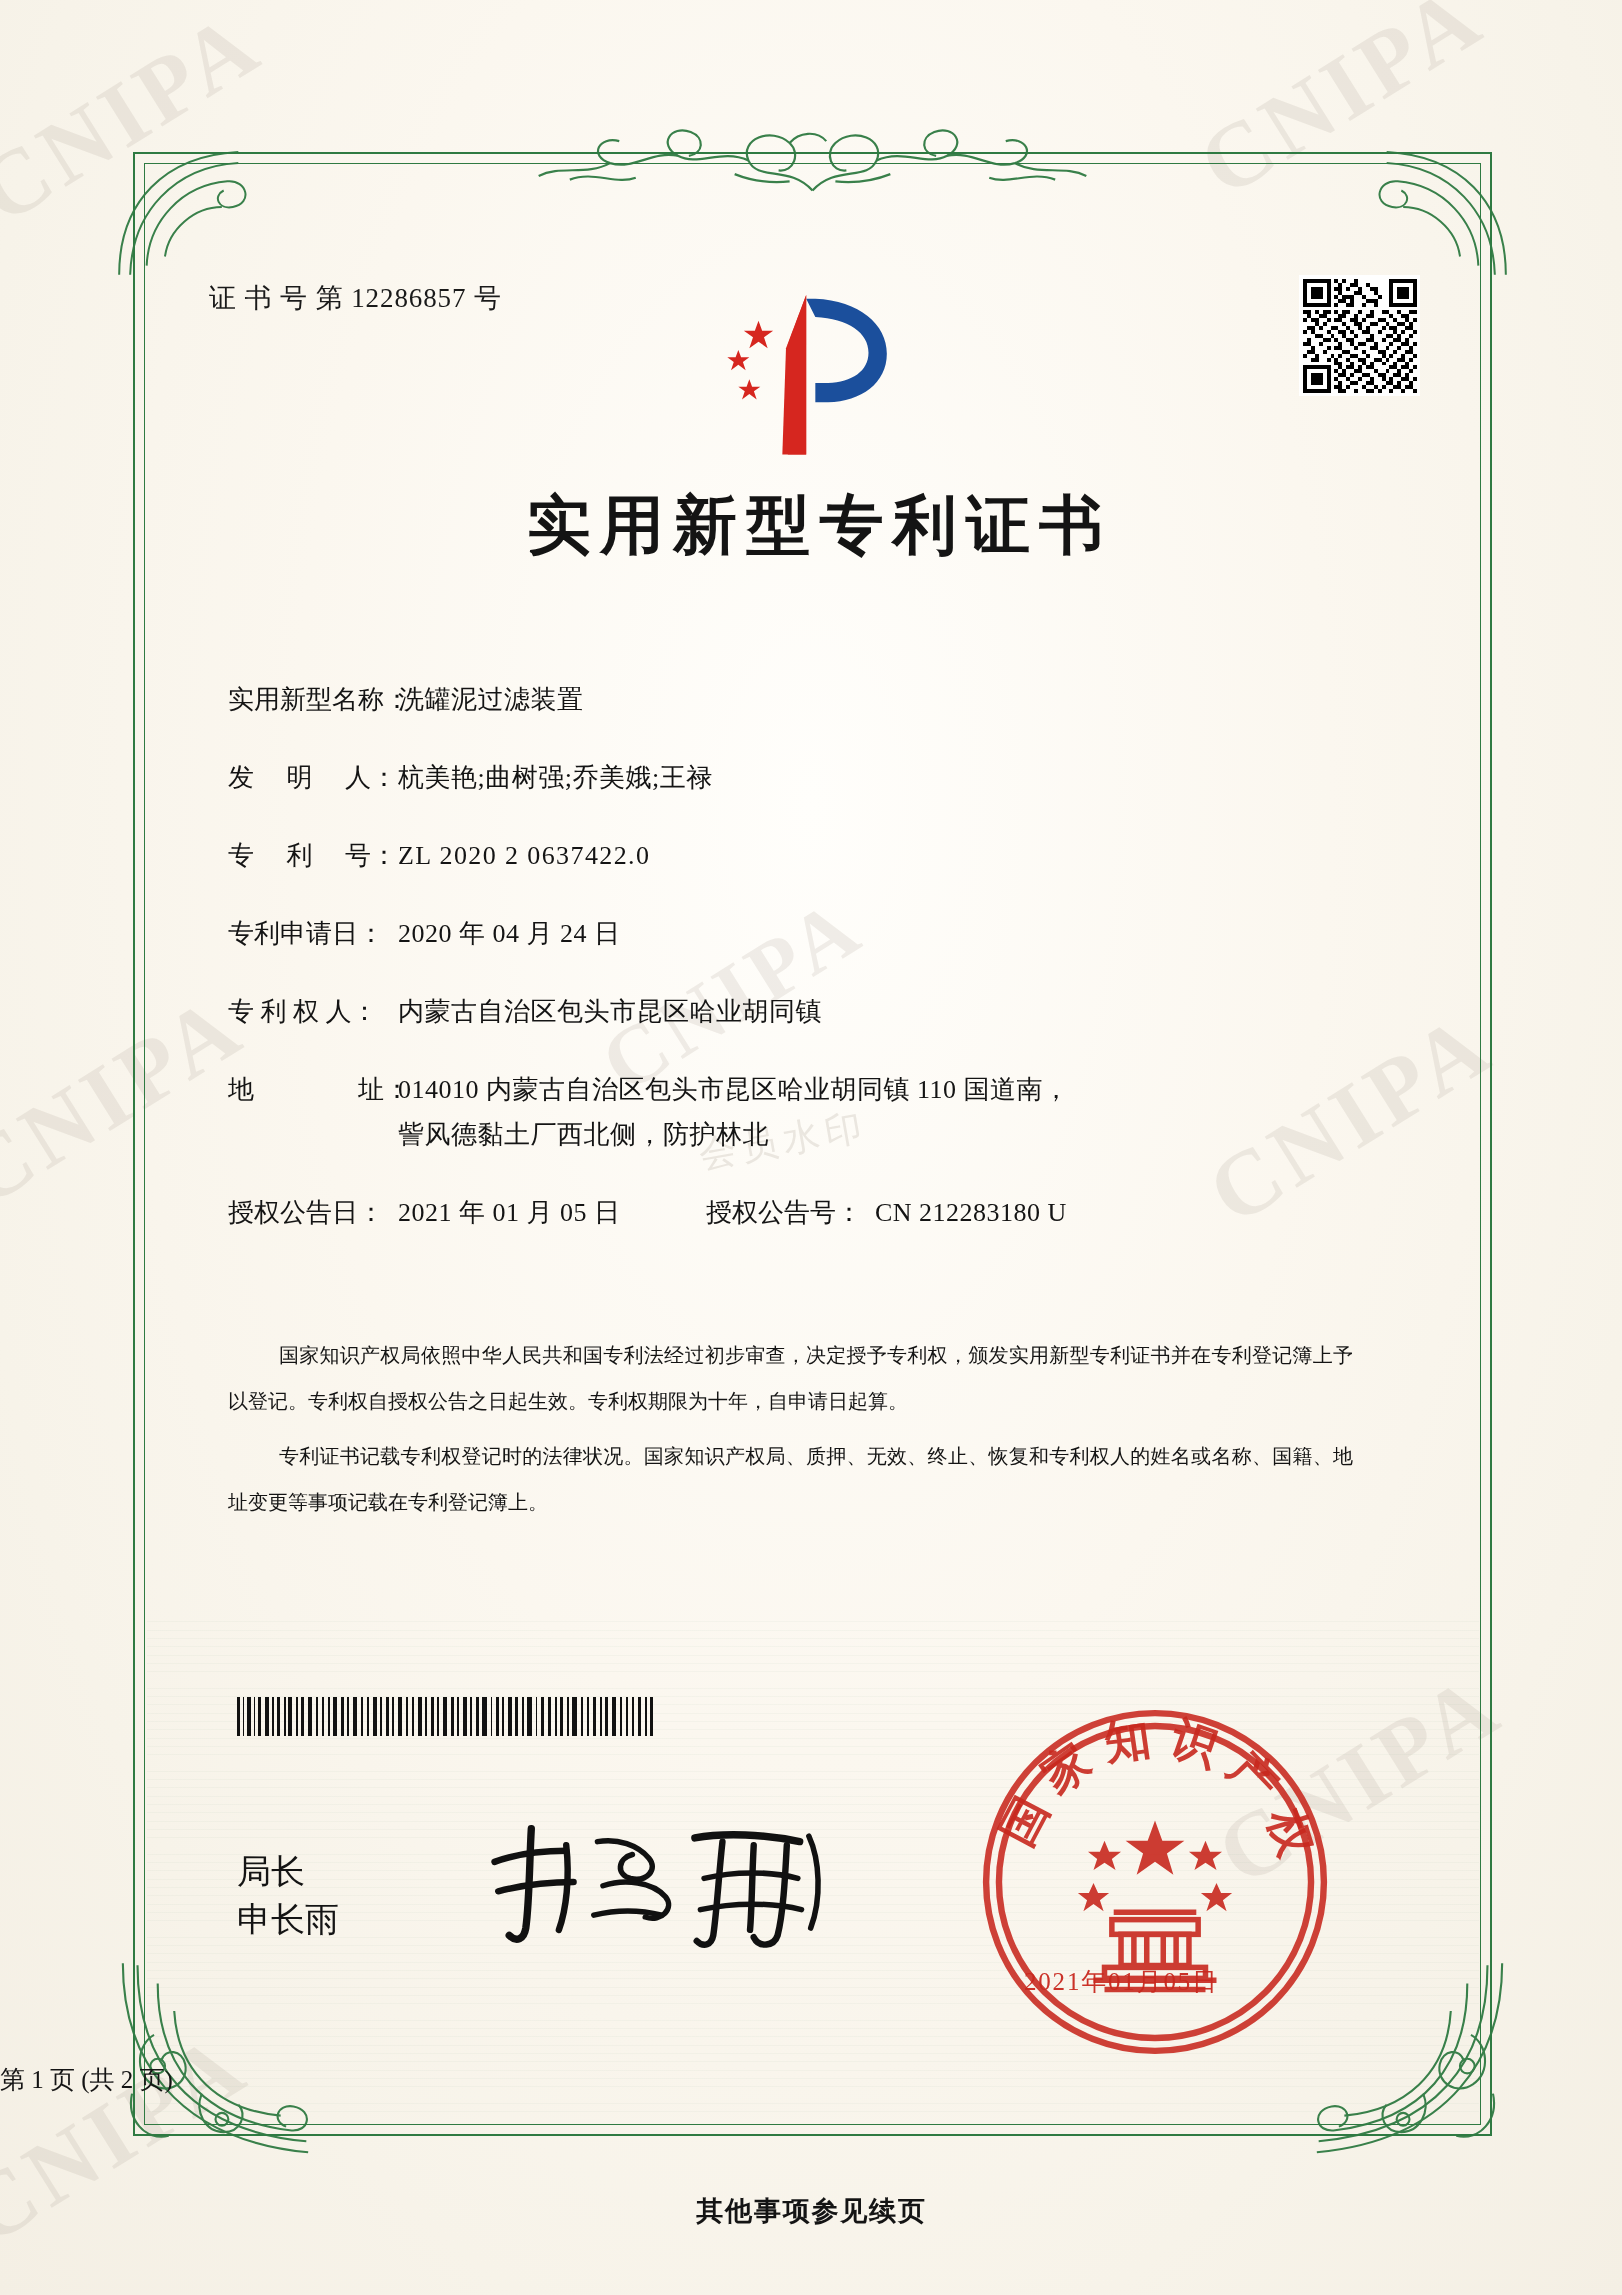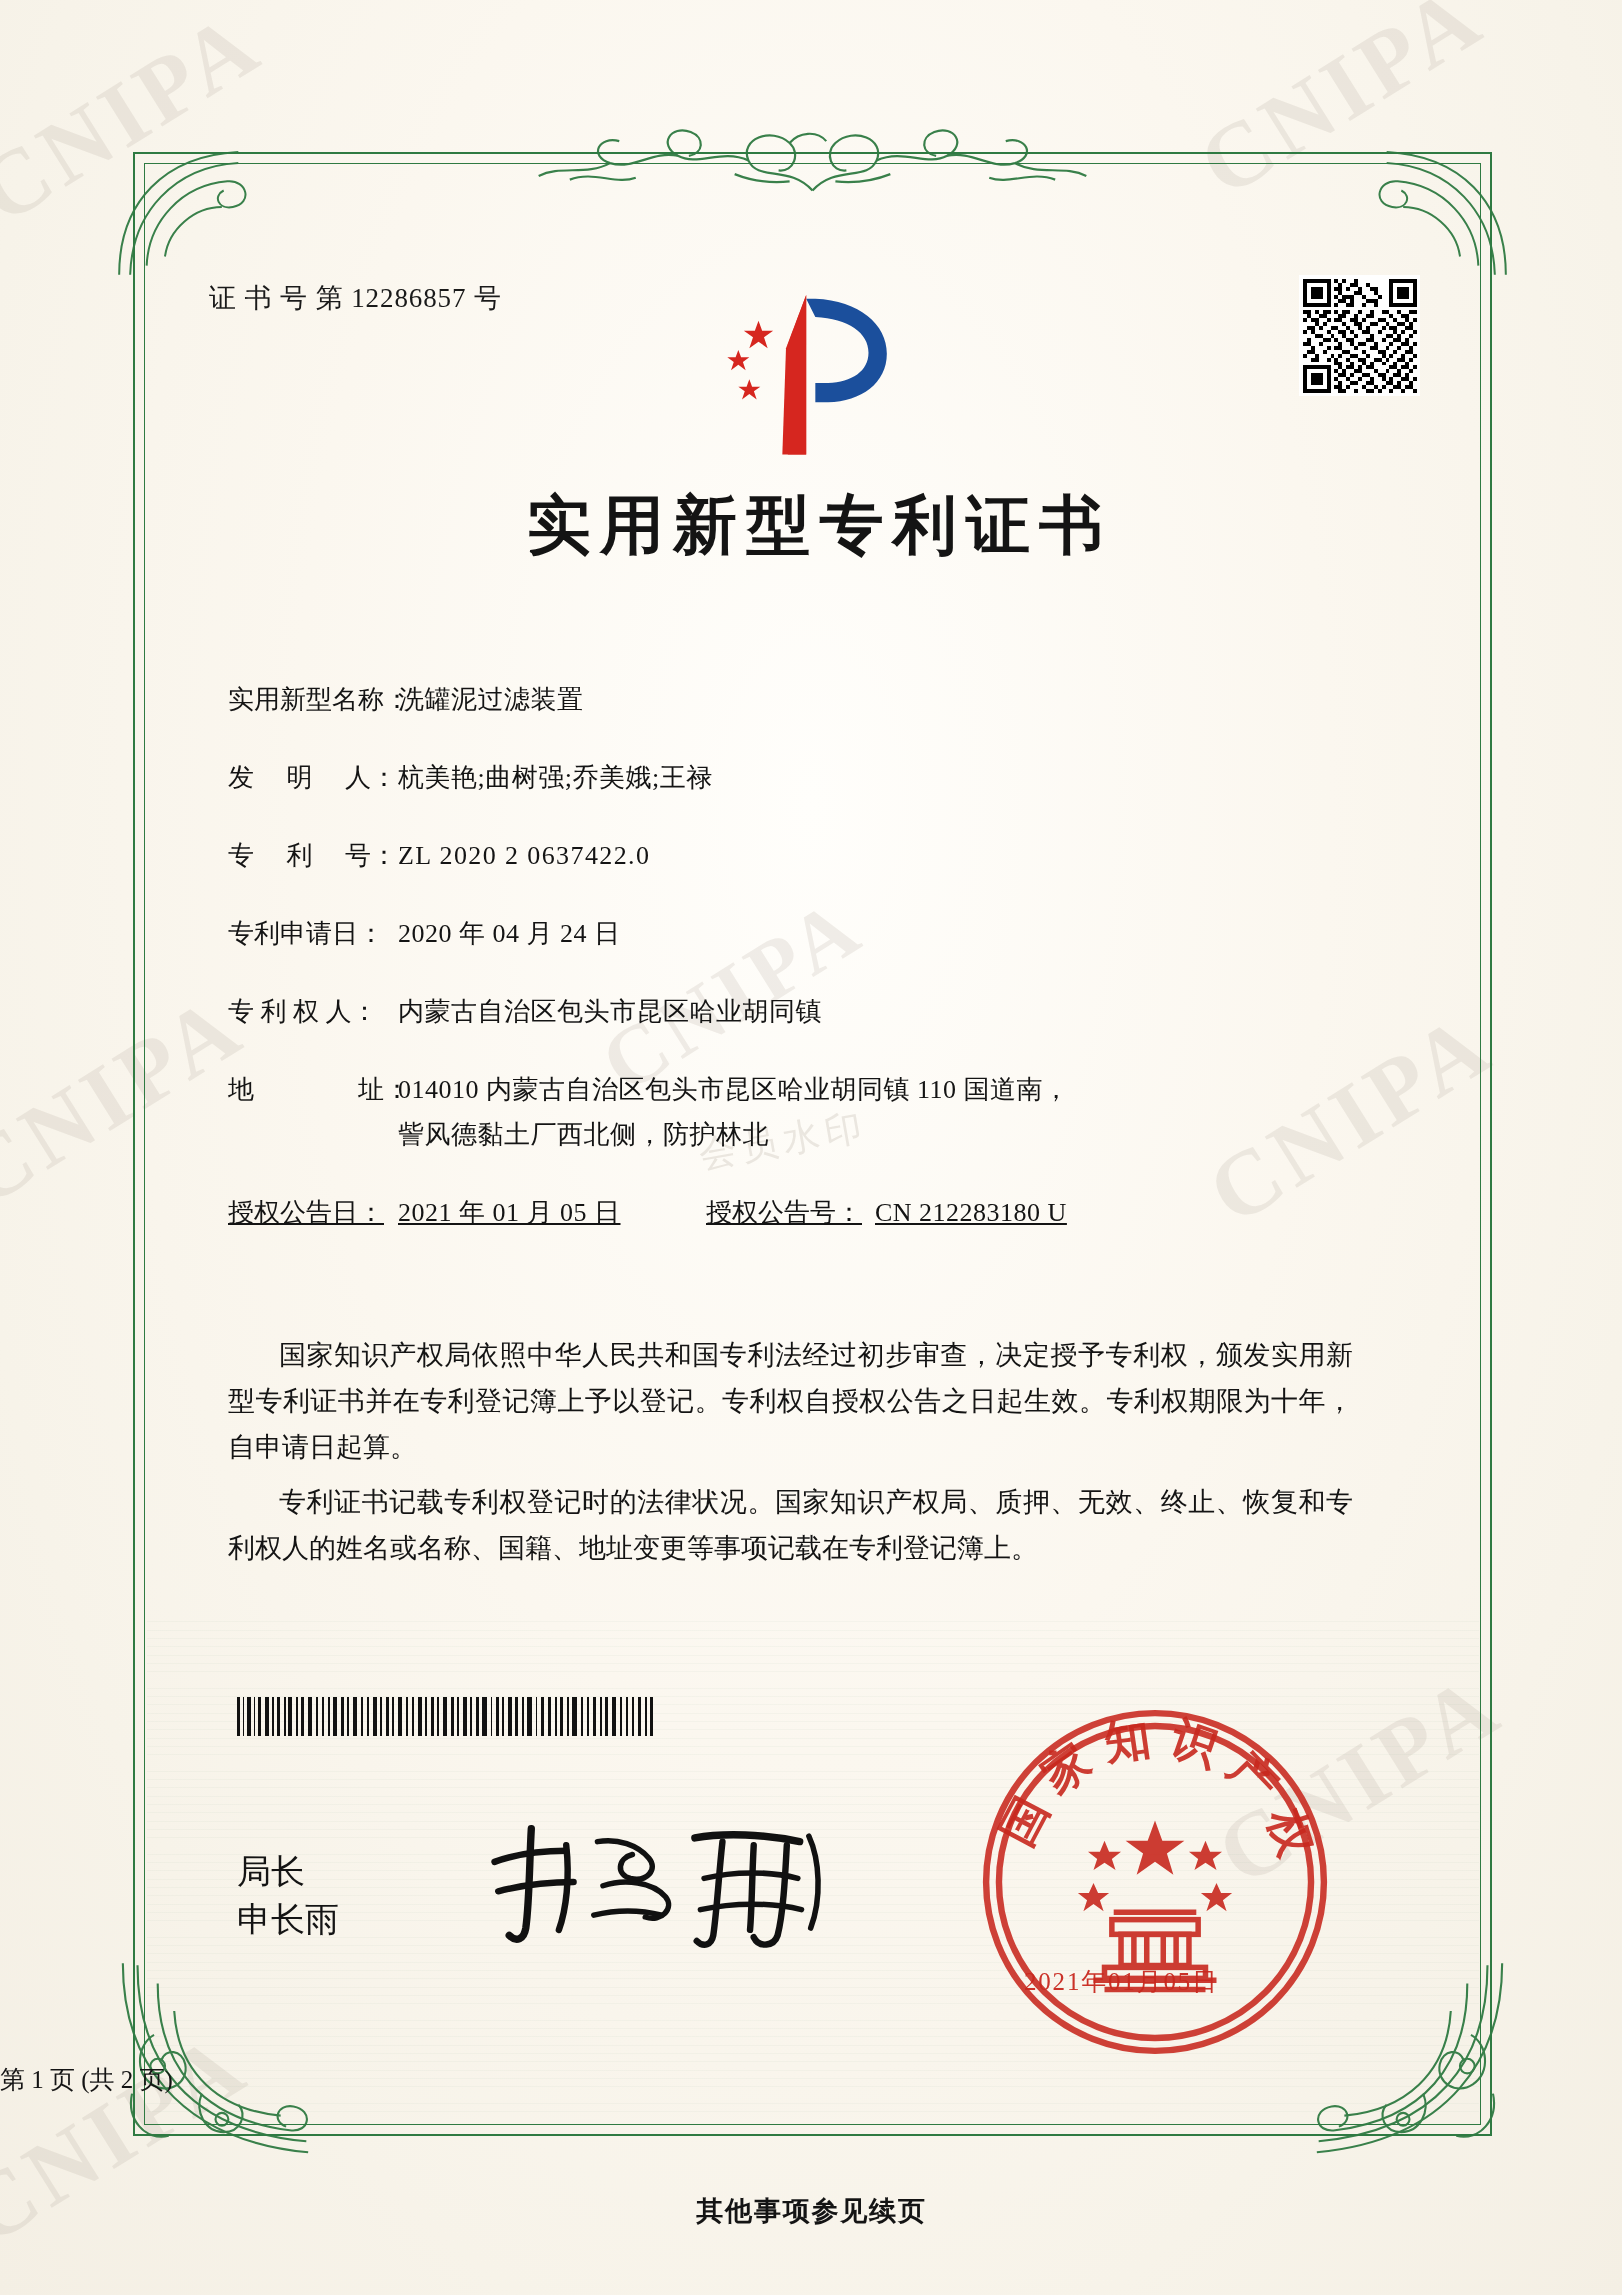--- a/index.html
+++ b/index.html
@@ -175,38 +175,37 @@
   }
   .row .value.mono-ish {
     letter-spacing: 1.4px;
   }
   .row.addr .value .line2 {
     display: block;
     margin-top: 5.5px;
   }
   .row.pub {
     margin-bottom: 18px;
-    text-decoration: underline;
   }
   .pub-inner {
     display: flex;
     width: 100%;
   }
   .pub-left { width: 478px; flex: 0 0 478px; display: flex; }
   .pub-left .label { width: 170px; flex: 0 0 170px; }
   .pub-right { display: flex; }
   .pub-right .label2 { margin-right: 13px; white-space: nowrap; }
 
   
   .paras {
     position: absolute;
     left: 228px;
     top: 1332px;
     width: 1125px;
-    font-size: 27px;
+    font-size: 20px;
     line-height: 46px;
     color: #141414;
     text-align: justify;
   }
   .paras p {
     margin: 0 0 9.2px 0;
     text-indent: 51px;
   }
 
   

